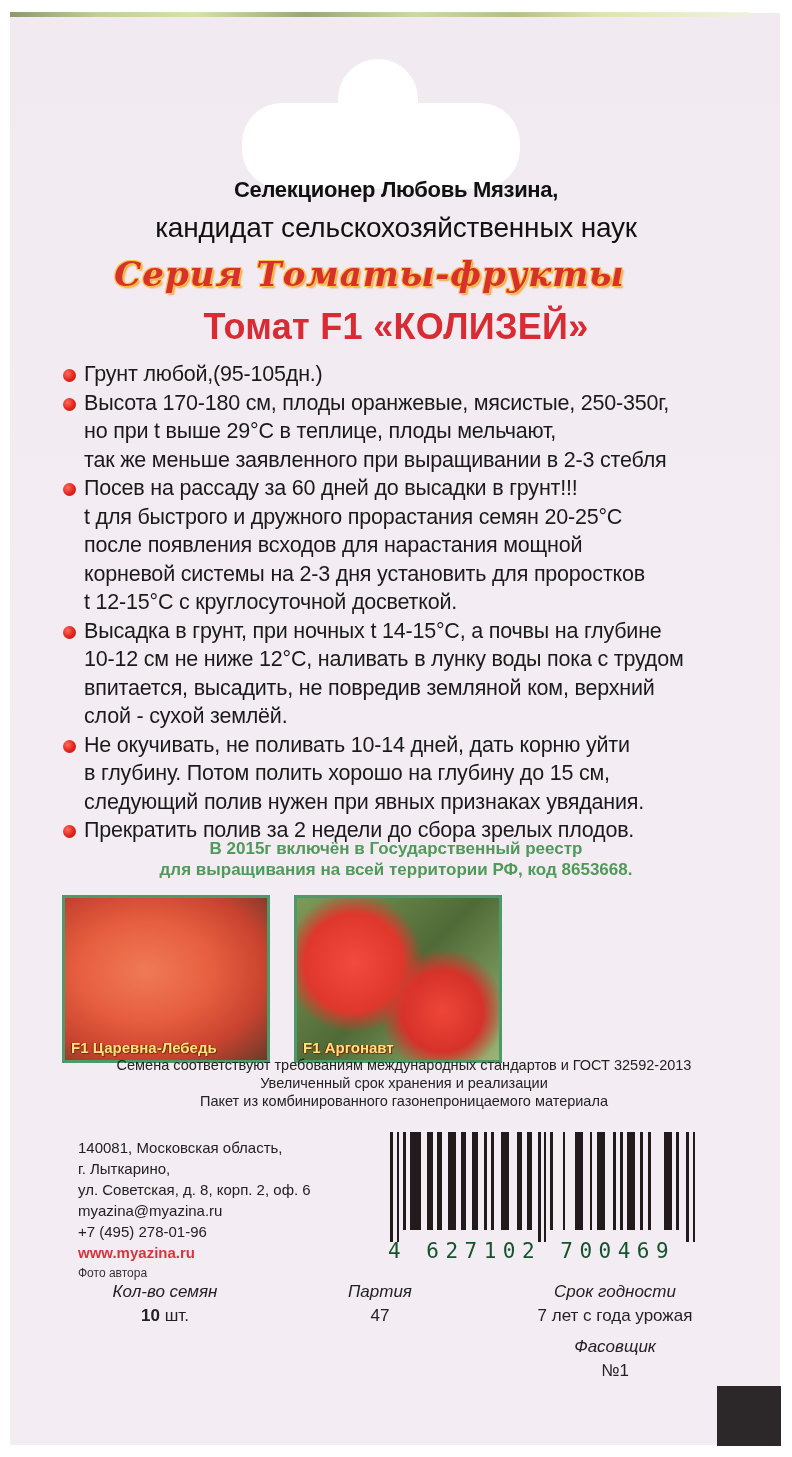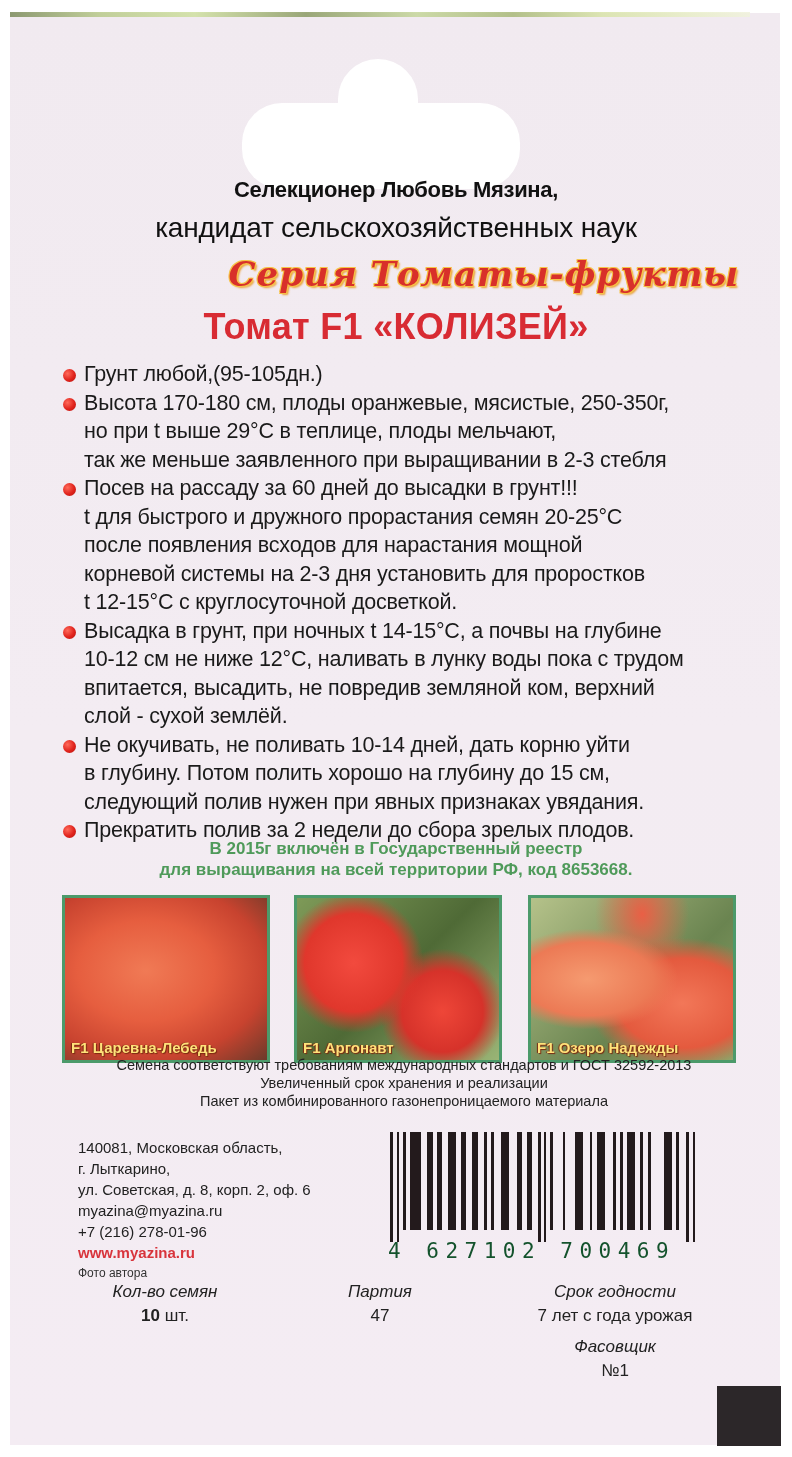--- a/index.html
+++ b/index.html
@@ -22,21 +22,21 @@
   .hang-hole::before {
     content: ""; position: absolute; left: 96px; top: -44px; width: 80px; height: 80px;
     background: #ffffff; border-radius: 40px 40px 0 0;
   }
 
   .breeder { position: absolute; left: 0; width: 792px; text-align: center; }
   .breeder-name { top: 177px; font-size: 22px; font-weight: bold; color: #111; letter-spacing: -0.3px; }
   .breeder-title { top: 212px; font-size: 28px; color: #111; letter-spacing: -0.2px; }
 
   .series {
-    position: absolute; left: 0; top: 254px; width: 739px; text-align: right;
+    position: absolute; left: 0; top: 254px; width: 739px; text-align: center;
     font-family: "DejaVu Serif", serif; font-style: italic; font-weight: bold;
     font-size: 34px; color: #d8302a; letter-spacing: 1px;
     text-shadow: 1px 1px 0 #f6c247, -1px -1px 0 #f6c247, 1px -1px 0 #f6c247, -1px 1px 0 #f6c247, 2px 2px 2px #e9a23a;
   }
   .product-title {
     position: absolute; left: 0; top: 306px; width: 792px; text-align: center;
     font-size: 36px; font-weight: bold; color: #d82b33; letter-spacing: 0.3px;
   }
 
   .bullets { position: absolute; left: 62px; top: 360px; width: 700px; }
@@ -138,37 +138,34 @@
   <div>для выращивания на всей территории  РФ, код 8653668.</div>
 </div>
 
 <div class="photos">
   <div class="photo photo-1">
     <span class="photo-label">F1 Царевна-Лебедь</span>
   </div>
   <div class="photo photo-2">
     <span class="photo-label">F1 Аргонавт</span>
   </div>
-  <div class="photo photo-3">
-    <span class="photo-label">F1 Озеро Надежды</span>
-  </div>
 </div>
 
 <div class="standards">
   <div>Семена соответствуют требованиям международных стандартов и ГОСТ 32592-2013</div>
   <div>Увеличенный срок хранения и реализации</div>
   <div>Пакет из комбинированного газонепроницаемого материала</div>
 </div>
 
 <div class="contacts">
   <div>140081, Московская область,</div>
   <div>г. Лыткарино,</div>
   <div>ул. Советская, д. 8, корп. 2, оф. 6</div>
   <div>myazina@myazina.ru</div>
-  <div>+7 (216) 278-01-96</div>
+  <div>+7 (495) 278-01-96</div>
   <div class="web">www.myazina.ru</div>
   <div class="photo-credit">Фото автора</div>
 </div>
 
 <div class="barcode">
   <div class="bar" style="left:4px;width:3px;height:110px"></div>
   <div class="bar" style="left:11px;width:2px;height:110px"></div>
   <div class="bar" style="left:17px;width:3px;height:98px"></div>
   <div class="bar" style="left:24px;width:11px;height:98px"></div>
   <div class="bar" style="left:41px;width:6px;height:98px"></div>

